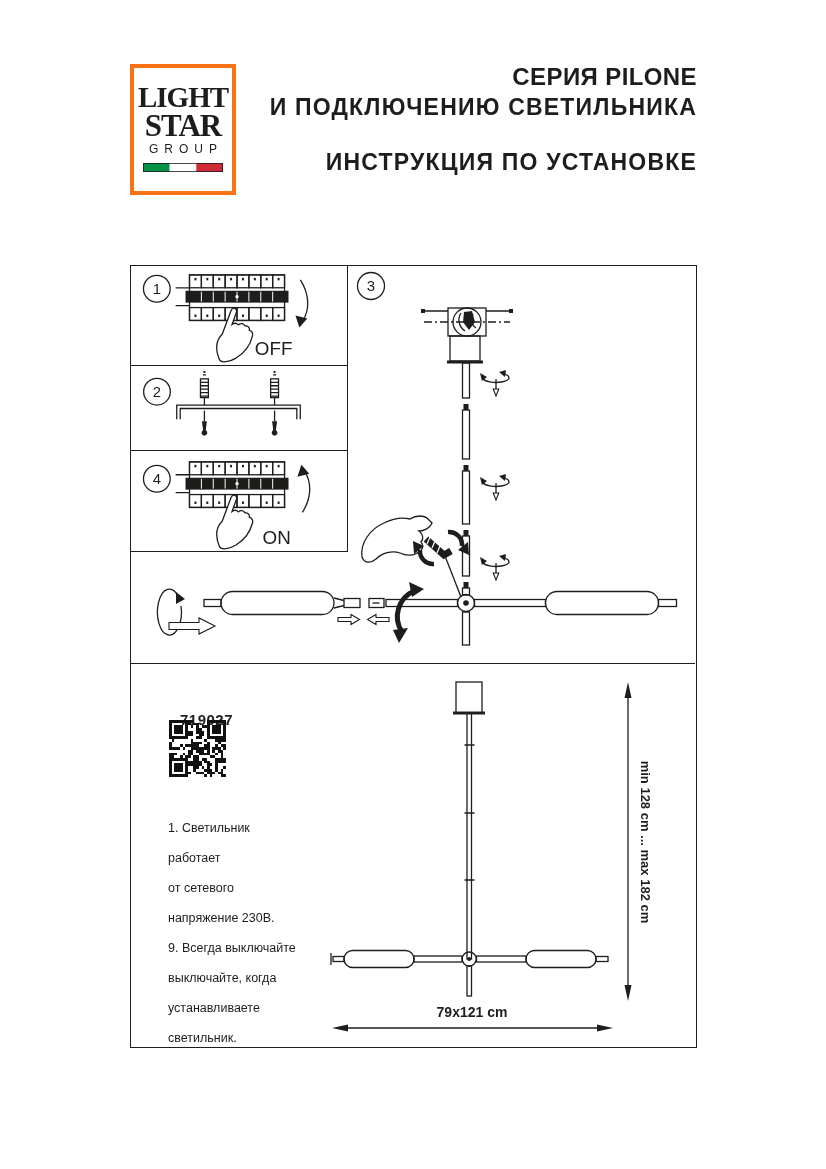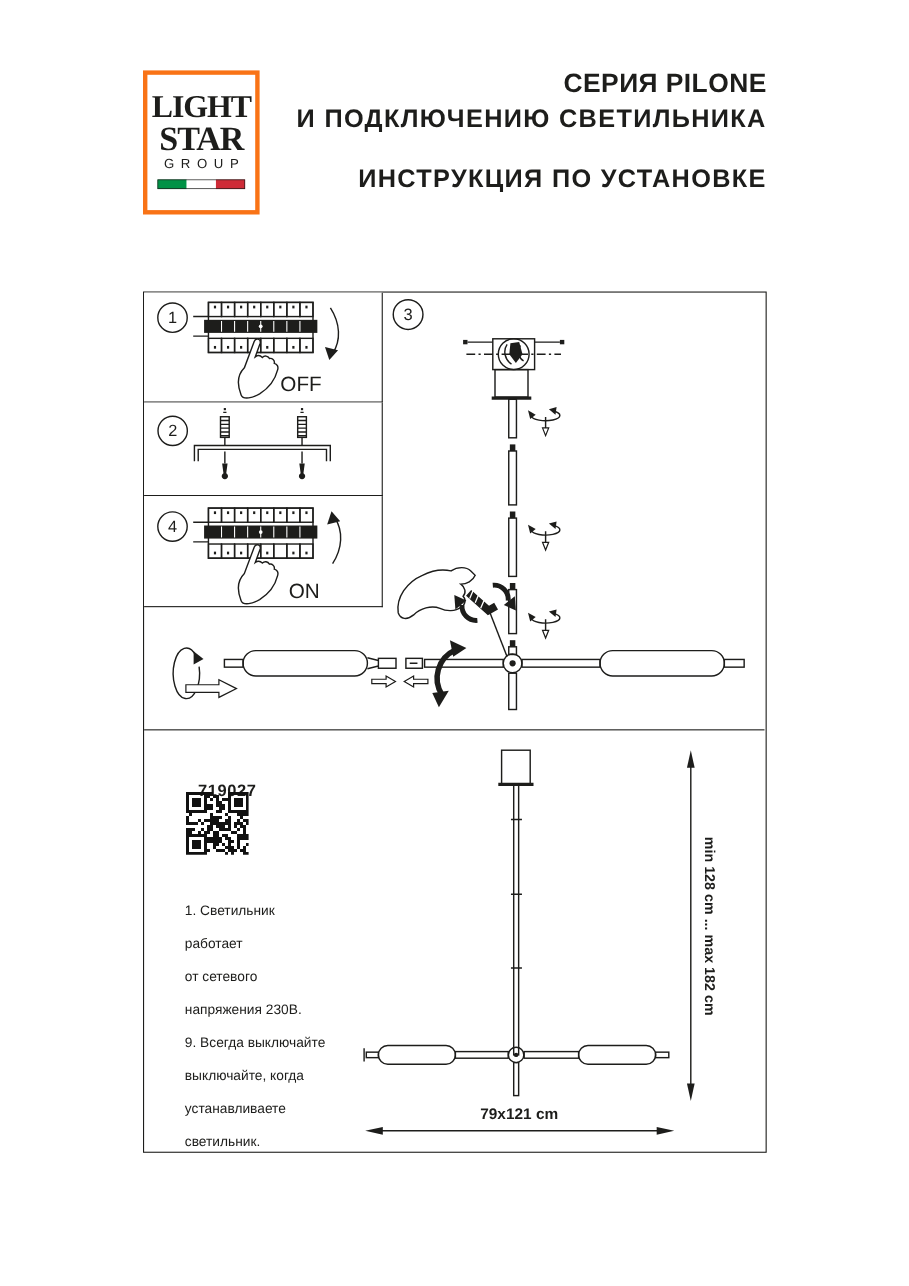--- a/index.html
+++ b/index.html
@@ -550,21 +550,21 @@
           <rect x="6" y="20" width="1" height="1"></rect>
           <rect x="13" y="20" width="1" height="1"></rect>
           <rect x="15" y="20" width="1" height="1"></rect>
           <rect x="19" y="20" width="1" height="1"></rect>
           <rect x="20" y="20" width="1" height="1"></rect>
         </svg>
       <div class="notes">
         <span>1. Светильник</span>
         <span>работает</span>
         <span>от сетевого</span>
-        <span>напряжения 230В.</span>
+        <span>напряжение 230В.</span>
         <span>9. Всегда выключайте</span>
         <span>выключайте, когда</span>
         <span>устанавливаете</span>
         <span>светильник.</span>
       </div>
     </div>
   </div>
 
 </div>
 

